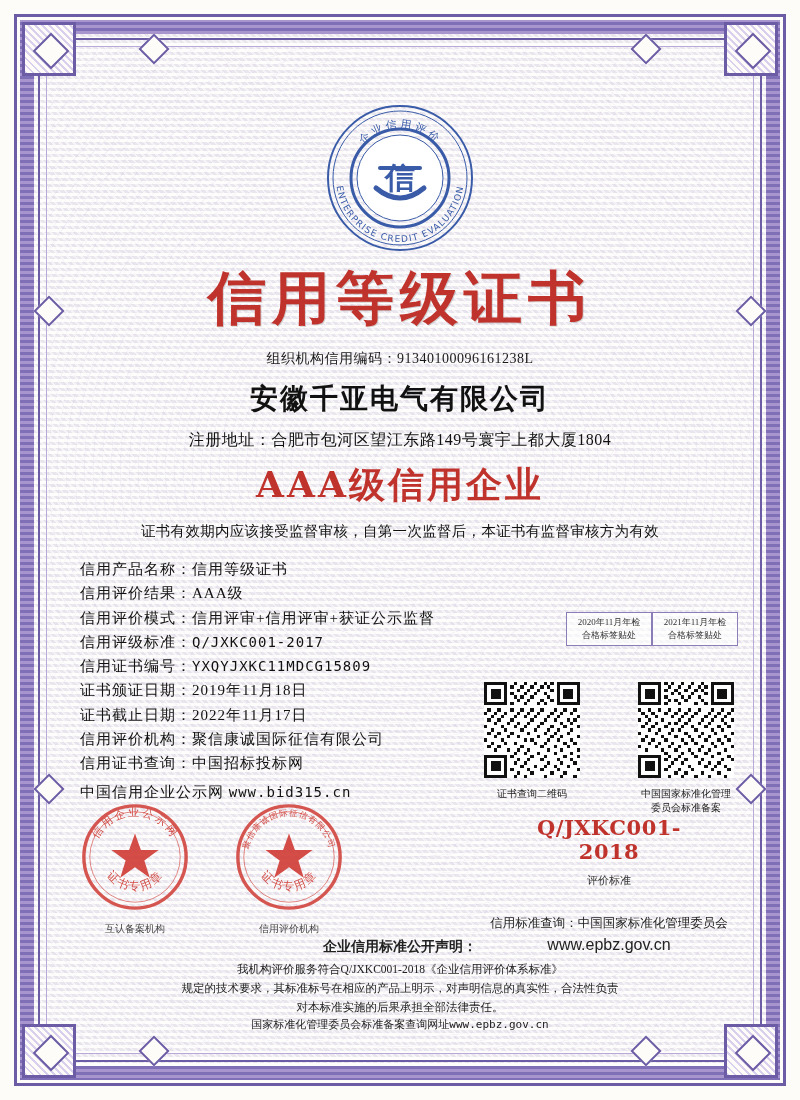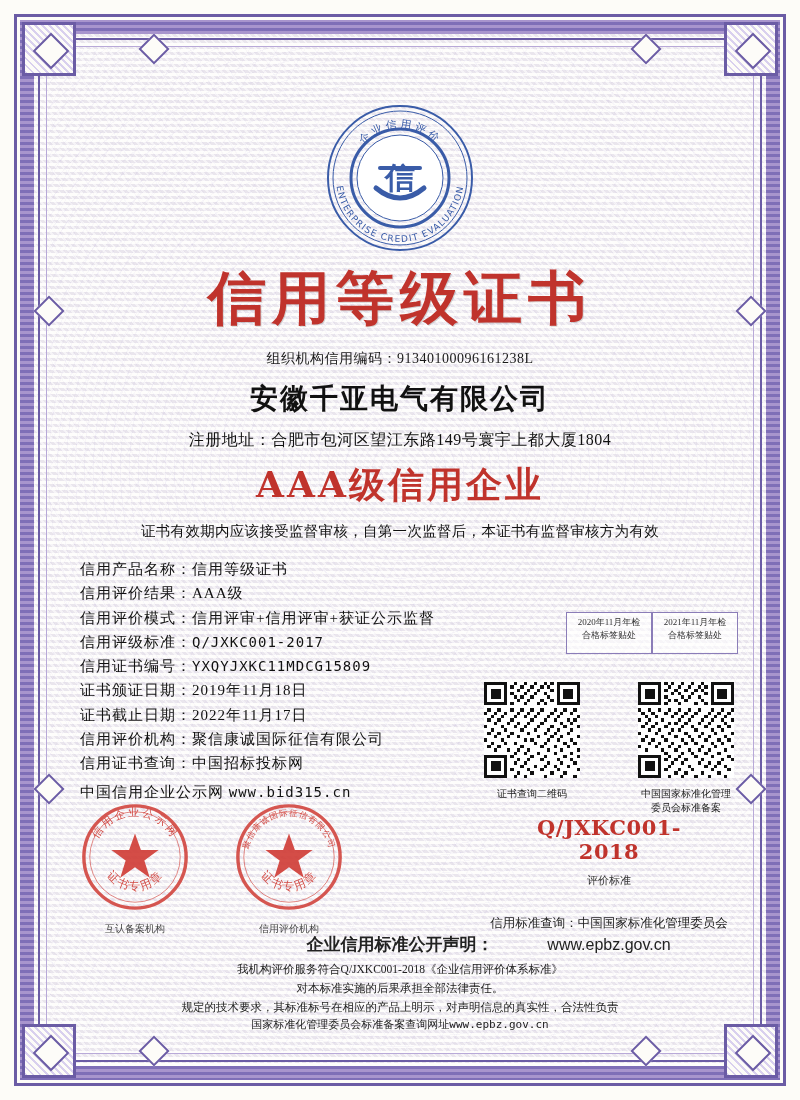--- a/index.html
+++ b/index.html
@@ -188,21 +188,21 @@
   
   .annual-boxes {
     position: absolute;
     right: 4px;
     top: 556px;
     display: flex;
     gap: 0;
   }
   .annual-box {
     width: 86px;
-    height: 42px;
+    height: 34px;
     border: 1px solid #8b7db8;
     font-size: 9px;
     color: #333;
     line-height: 1.45;
     padding-top: 3px;
     box-sizing: border-box;
     text-align: center;
     background: rgba(255,255,255,0.6);
   }
   
@@ -278,21 +278,21 @@
     left: 40px;
     right: 40px;
     bottom: 10px;
     text-align: center;
     font-size: 11.5px;
     color: #222;
     line-height: 1.62;
   }
   .declaration .dtitle {
     font-weight: bold;
-    font-size: 17px;
+    font-size: 14px;
     margin-bottom: 2px;
   }
   .declaration .u {
     font-family: "DejaVu Sans Mono", monospace;
     font-size: 11px;
   }
 </style>
 </head>
 <body>
 
@@ -855,19 +855,19 @@
       <div class="std-cap">评价标准</div>
       <div class="std-query">
         <div>信用标准查询：中国国家标准化管理委员会</div>
         <div class="u">www.epbz.gov.cn</div>
       </div>
     </div>
 
     <div class="declaration">
       <div class="dtitle">企业信用标准公开声明：</div>
       <div>我机构评价服务符合Q/JXKC001-2018《企业信用评价体系标准》</div>
+      <div>规定的技术要求，其标准标号在相应的产品上明示，对声明信息的真实性，合法性负责</div>
       <div>对本标准实施的后果承担全部法律责任。</div>
-      <div>规定的技术要求，其标准标号在相应的产品上明示，对声明信息的真实性，合法性负责</div>
       <div class="u">国家标准化管理委员会标准备案查询网址www.epbz.gov.cn</div>
     </div>
 
   </div>
 </div>
 
 </body></html>

